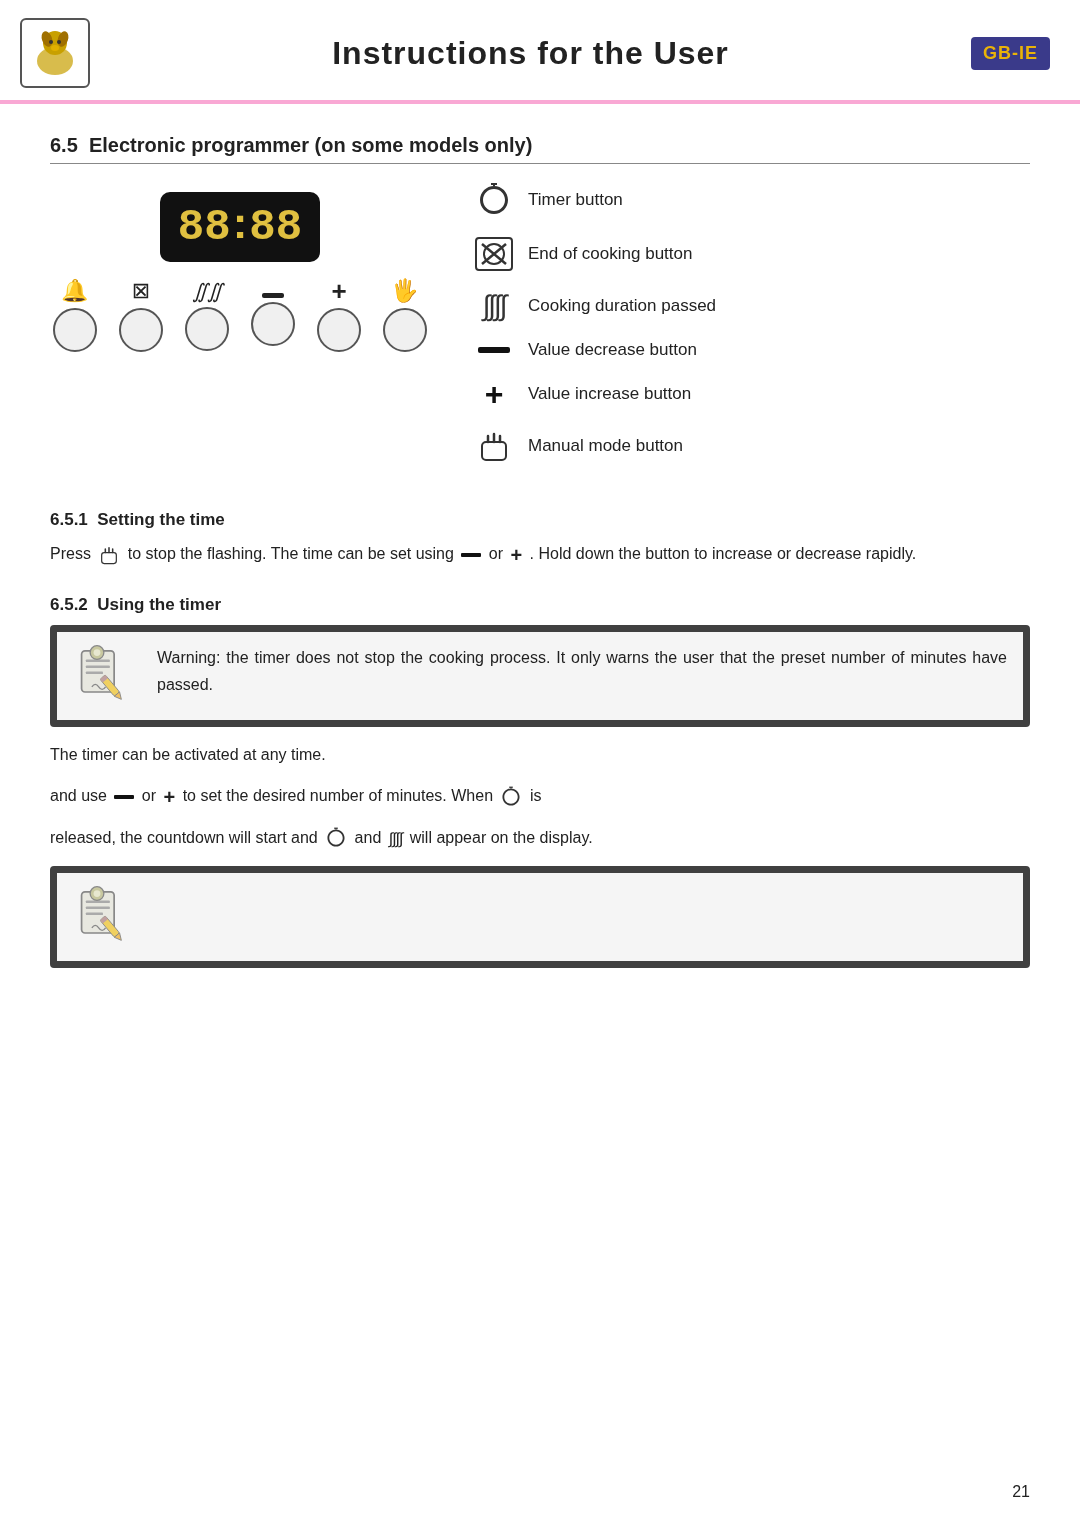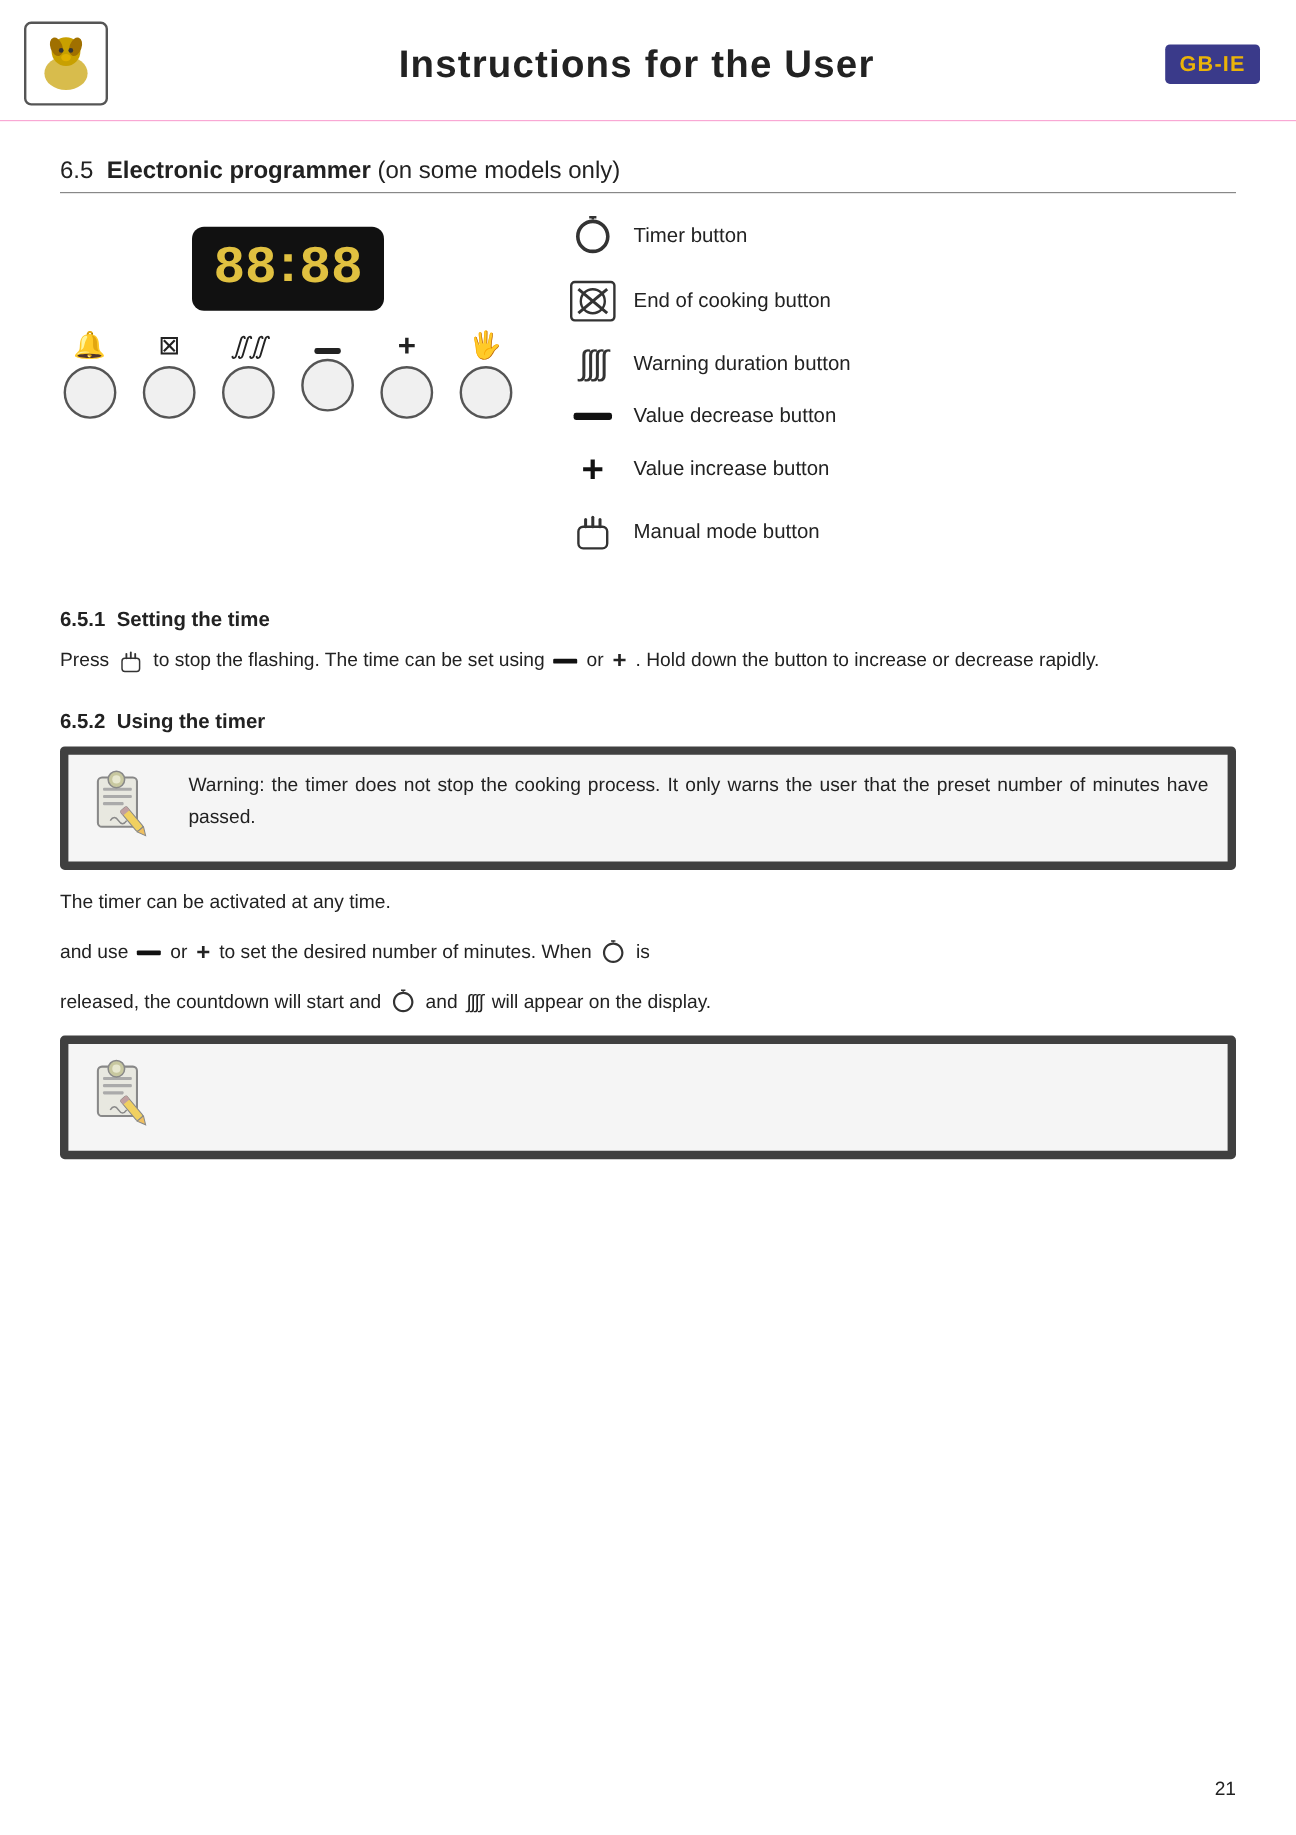--- a/index.html
+++ b/index.html
@@ -12,21 +12,21 @@
       color: #222;
       position: relative;
     }
 
     
     .header {
       display: flex;
       align-items: center;
       justify-content: space-between;
       padding: 18px 30px 12px 20px;
-      border-bottom: 1px solid #f9a8d4;
+      border-bottom: 4px solid #f9a8d4;
       margin-bottom: 10px;
     }
     .header-logo {
       width: 70px;
       height: 70px;
       border: 2px solid #555;
       border-radius: 6px;
       display: flex;
       align-items: center;
       justify-content: center;
@@ -60,21 +60,21 @@
 
     
     .section-heading {
       font-size: 20px;
       font-weight: bold;
       margin-bottom: 6px;
       border-bottom: 1.5px solid #888;
       padding-bottom: 6px;
     }
     .section-heading span {
-      font-weight: normal;
+      font-weight: bold;
     }
 
     
     .programmer-area {
       display: flex;
       flex-direction: row;
       align-items: flex-start;
       margin-top: 18px;
       margin-bottom: 10px;
     }
@@ -332,21 +332,21 @@
             <circle cx="20" cy="18" r="10" fill="none" stroke="#333" stroke-width="2"></circle>
           </svg>
         </div>
         <div class="legend-label">End of cooking button</div>
       </div>
 
       <div class="legend-item">
         <div class="legend-icon">
           <span style="font-size:28px; font-style:italic; letter-spacing:-2px; color:#333;">∫∫∫∫</span>
         </div>
-        <div class="legend-label">Warning duration button</div>
+        <div class="legend-label">Cooking duration passed</div>
       </div>
 
       <div class="legend-item">
         <div class="legend-icon">
           <span style="display:inline-block;width:32px;height:6px;background:#111;border-radius:2px;"></span>
         </div>
         <div class="legend-label">Value decrease button</div>
       </div>
 
       <div class="legend-item">

